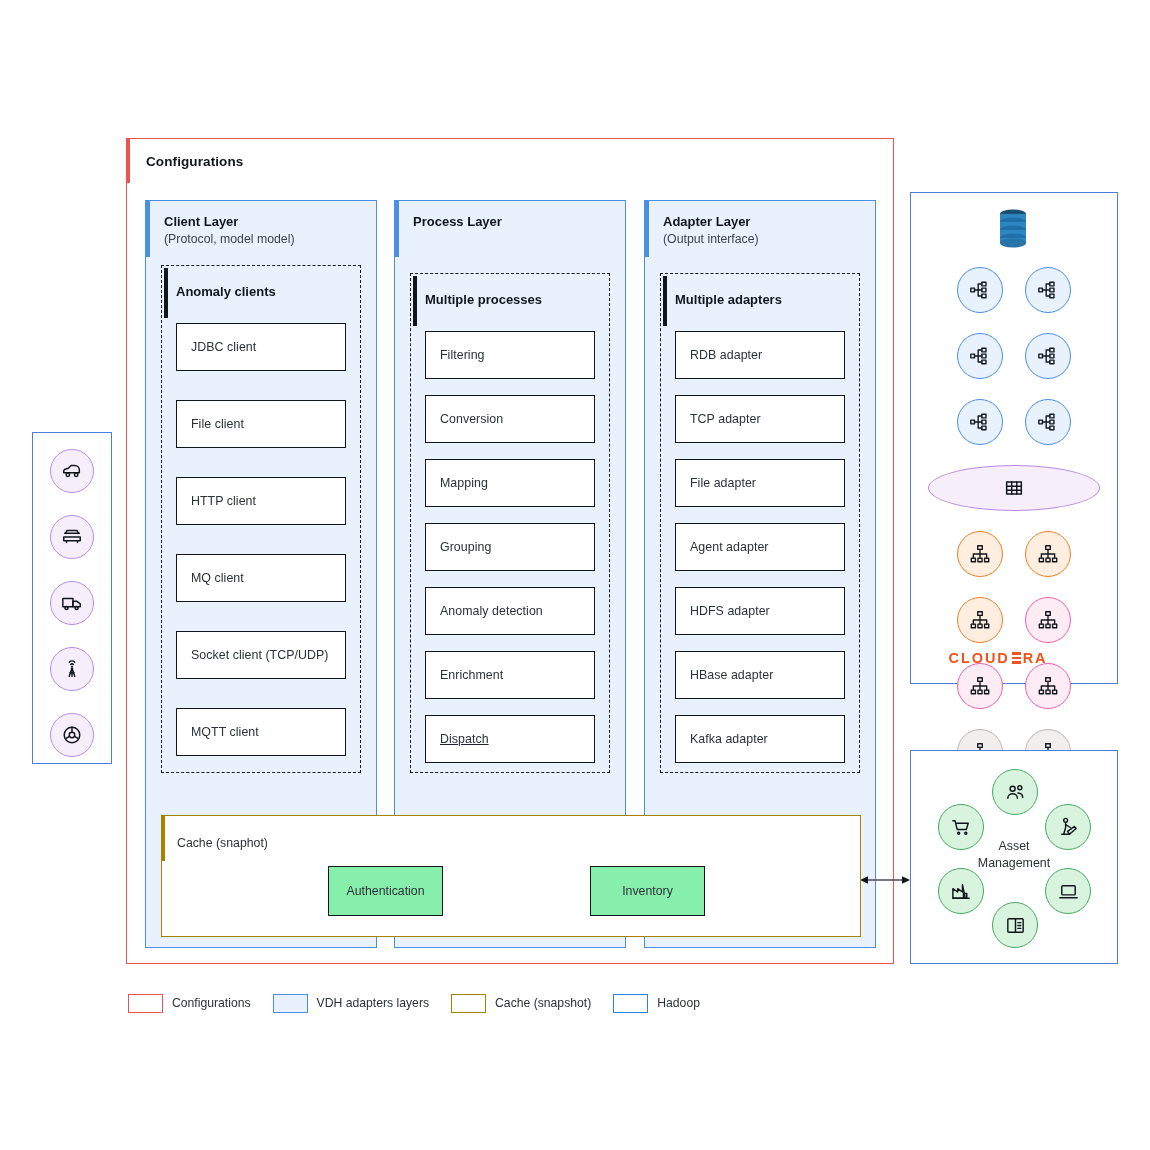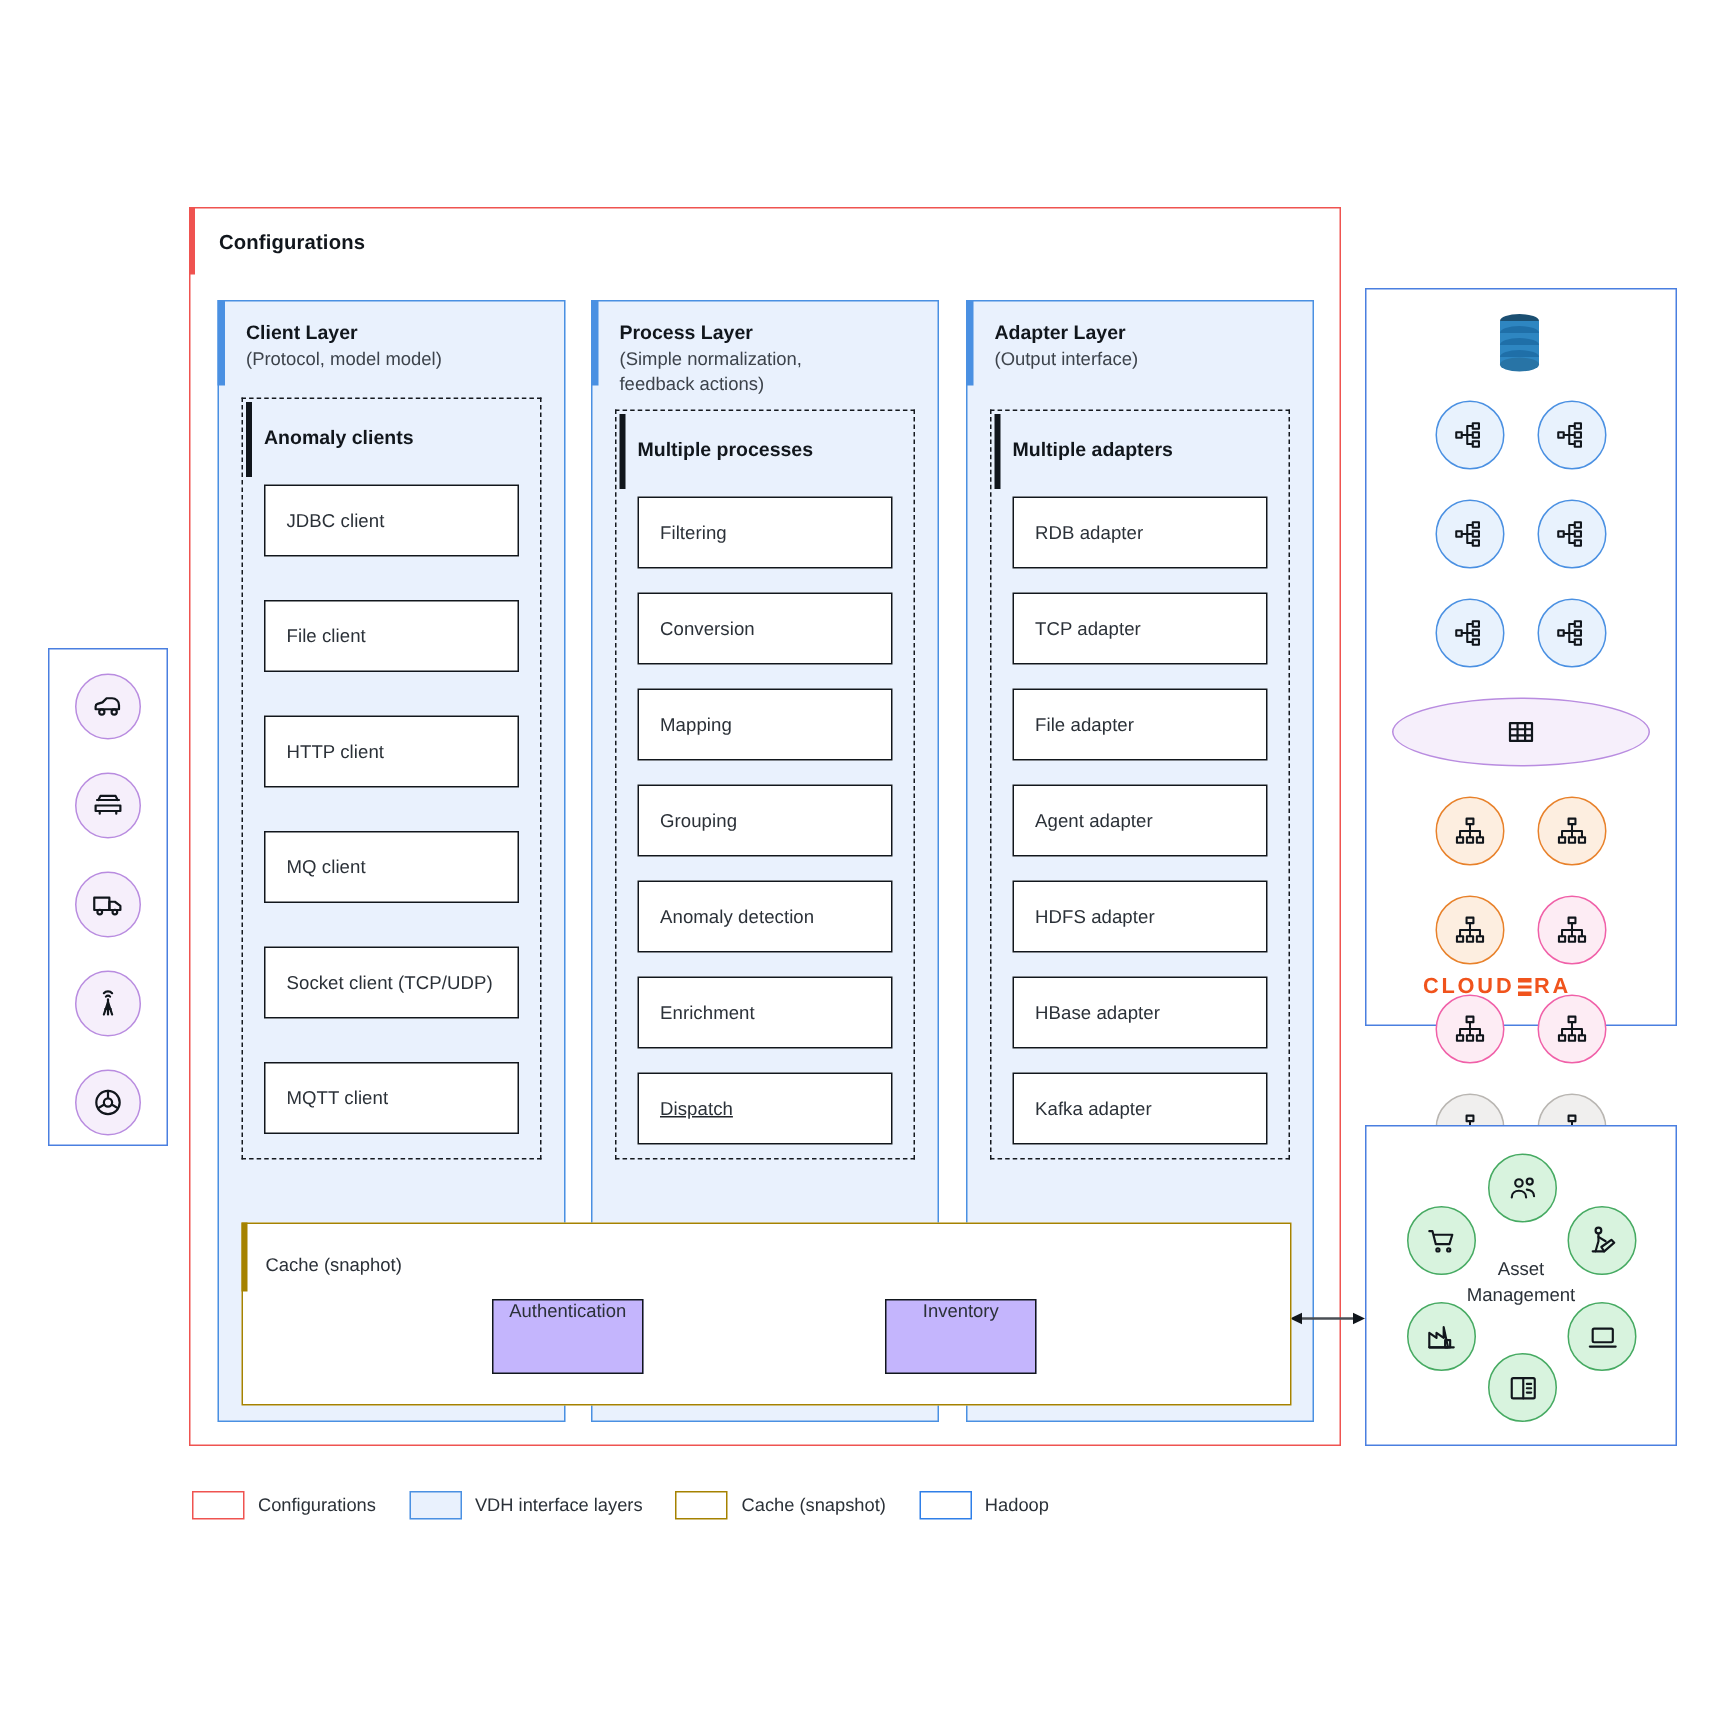--- a/index.html
+++ b/index.html
@@ -48,22 +48,22 @@
   
   .chip{border:1.5px solid #11161c;background:#ffffff;width:170px;height:48px;
       display:flex;align-items:center;z-index:5;}
   .chip span{font-size:12.4px;color:#2b3138;padding-left:14px;letter-spacing:.05px;}
 
   
   #cache-box{left:161px;top:815px;width:700px;height:122px;
       border:1.8px solid #a58200;background:#ffffff;z-index:8;}
   #cache-accent{left:161px;top:815px;width:4px;height:46px;background:#a58200;z-index:9;}
   #cache-label{left:177px;top:836px;font-size:12.3px;color:#2b3138;z-index:9;}
-  .cache-chip{top:866px;width:101px;height:50px;border:1.6px solid #11161c;
-      background:#c4b5fd;display:flex;justify-content:center;z-index:9;}
+  .cache-chip{top:866px;width:115px;height:50px;border:1.6px solid #11161c;
+      background:#86efac;display:flex;align-items:center;justify-content:center;z-index:9;}
   .cache-chip span{font-size:12.3px;color:#2b3138;}
   #cc-0{left:328px;} #cc-1{left:578px;margin-left:12px;}
 
   
   #vehicle-rail{left:32px;top:432px;width:80px;height:332px;
       border:1.4px solid #4a7fe0;background:#fff;}
   .vcircle{width:42px;height:42px;border-radius:50%;background:#f6effb;
       border:1.3px solid #b98ce0;display:flex;align-items:center;justify-content:center;}
   .vcircle svg{display:block;}
 
@@ -107,22 +107,20 @@
 
 <div class="abs layer-col" id="layer-0">
   <div class="layer-head">
     <div class="layer-title">Client Layer</div>
     <div class="layer-sub">(Protocol, model model)</div>
   </div>
 </div>
 <div class="abs layer-col" id="layer-1">
   <div class="layer-head">
     <div class="layer-title">Process Layer</div>
-    <div class="layer-sub">(Simple normalization,
-feedback actions)</div>
   </div>
 </div>
 <div class="abs layer-col" id="layer-2">
   <div class="layer-head">
     <div class="layer-title">Adapter Layer</div>
     <div class="layer-sub">(Output interface)</div>
   </div>
 </div>
 <div class="abs layer-accent" id="acc-0"></div>
 <div class="abs layer-accent" id="acc-1"></div>
@@ -485,21 +483,21 @@
   </svg>
 </div>
 
 <div class="abs" id="legend">
     <div class="lg-item">
       <div class="lg-swatch" style="border-color: rgb(239, 83, 80); background: rgb(255, 255, 255);"></div>
       <div class="lg-text">Configurations</div>
     </div>
     <div class="lg-item">
       <div class="lg-swatch" style="border-color: rgb(74, 144, 226); background: rgb(233, 241, 253);"></div>
-      <div class="lg-text">VDH interface layers</div>
+      <div class="lg-text">VDH adapters layers</div>
     </div>
     <div class="lg-item">
       <div class="lg-swatch" style="border-color: rgb(165, 130, 0); background: rgb(255, 255, 255);"></div>
       <div class="lg-text">Cache (snapshot)</div>
     </div>
     <div class="lg-item">
       <div class="lg-swatch" style="border-color: rgb(47, 127, 232); background: rgb(255, 255, 255);"></div>
       <div class="lg-text">Hadoop</div>
     </div>
   </div>

